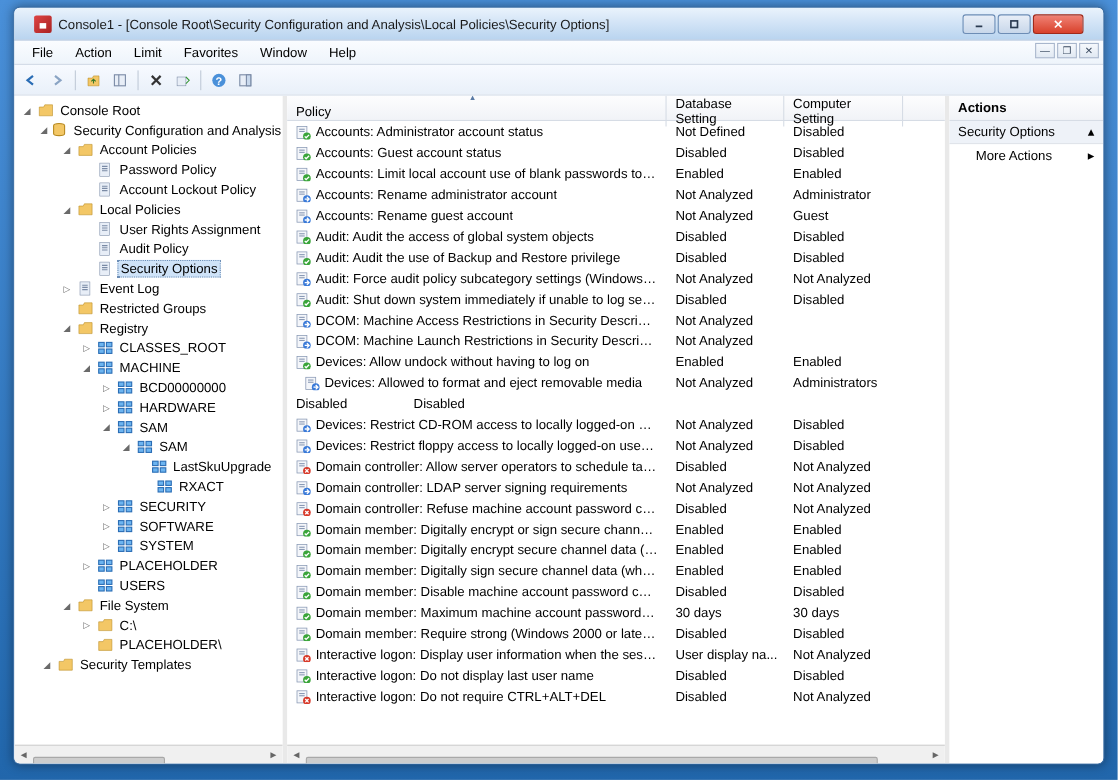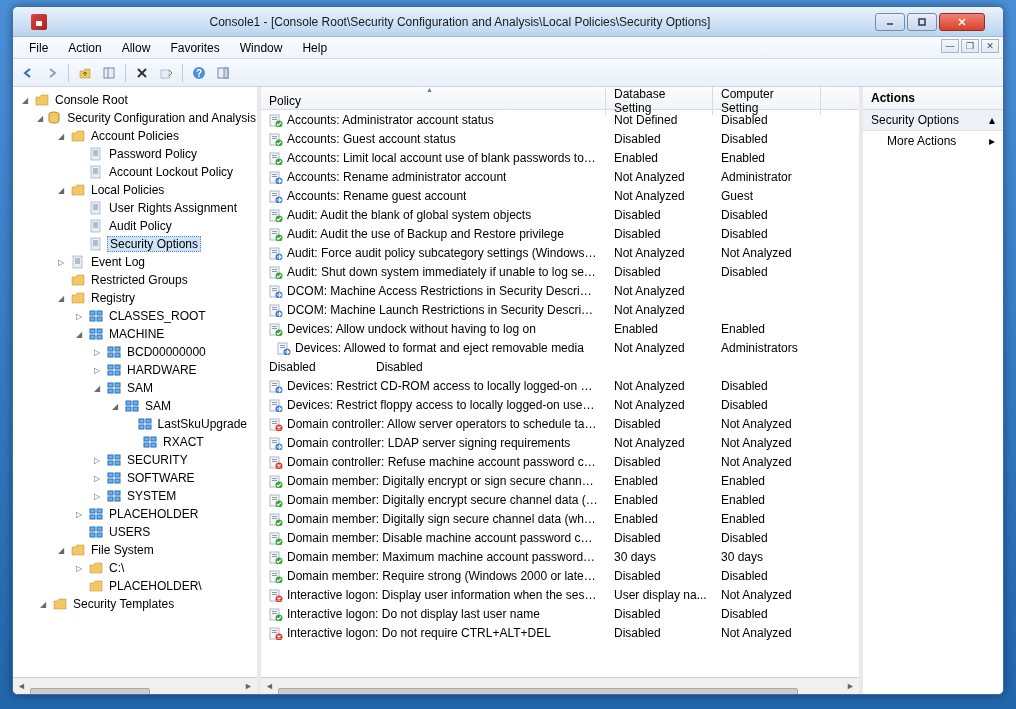--- a/index.html
+++ b/index.html
@@ -24,21 +24,20 @@
   overflow: hidden;
 }
 .titlebar {
   height: 30px;
   background: linear-gradient(to bottom, #eaf3fc 0%, #d6e6f7 40%, #b9d4ef 100%);
   border-bottom: 1px solid #a0b8d6;
   display: flex;
   align-items: center;
   padding: 0 18px;
   gap: 6px;
-  text-align: center;
 }
 .titlebar .app-icon {
   width: 16px; height: 16px;
   background: linear-gradient(135deg,#d44,#a22);
   border-radius: 2px;
   display:flex;align-items:center;justify-content:center;
 }
 .titlebar .title { flex: 1; color:#1a1a1a; white-space:nowrap; overflow:hidden; text-overflow:ellipsis; }
 .win-controls { display:flex; gap:0; }
 .win-btn {
@@ -158,21 +157,21 @@
             <line x1="3" y1="2" x2="9" y2="8"></line>
             <line x1="9" y1="2" x2="3" y2="8"></line>
           </svg>
         </div>
     </div>
   </div>
 
   <div class="menubar">
     <span class="menu-item">File</span>
     <span class="menu-item">Action</span>
-    <span class="menu-item">Allow</span>
+    <span class="menu-item">Limit</span>
     <span class="menu-item">Favorites</span>
     <span class="menu-item">Window</span>
     <span class="menu-item">Help</span>
     <div class="mdi-controls">
       <div class="mdi-btn">—</div>
       <div class="mdi-btn">❐</div>
       <div class="mdi-btn">✕</div>
     </div>
   </div>
 
@@ -652,21 +651,21 @@
             <div class="cell" style="width: 345px;">
               <span class="policy-icon">
                 <svg width="14" height="14" viewBox="0 0 14 14">
                   <rect x="1" y="2" width="9" height="11" fill="#f4f6fa" stroke="#8a9ab5" stroke-width="0.7"></rect>
                   <rect x="3" y="4" width="5" height="1" fill="#8a9ab5"></rect>
                   <rect x="3" y="6" width="5" height="1" fill="#8a9ab5"></rect>
                   <circle cx="10" cy="11" r="3.5" fill="#3aa53a"></circle>
                   <path d="M8 11l1.3 1.3L12 9.6" stroke="#fff" stroke-width="1.2" fill="none"></path>
                 </svg>
               </span>
-              <span style="overflow: hidden; text-overflow: ellipsis;">Audit: Audit the blank of global system objects</span>
+              <span style="overflow: hidden; text-overflow: ellipsis;">Audit: Audit the access of global system objects</span>
             </div>
             <div class="cell" style="width: 107px;">Disabled</div>
             <div class="cell" style="width: 108px;">Disabled</div>
           </div>
           <div class="row">
             <div class="cell" style="width: 345px;">
               <span class="policy-icon">
                 <svg width="14" height="14" viewBox="0 0 14 14">
                   <rect x="1" y="2" width="9" height="11" fill="#f4f6fa" stroke="#8a9ab5" stroke-width="0.7"></rect>
                   <rect x="3" y="4" width="5" height="1" fill="#8a9ab5"></rect>

